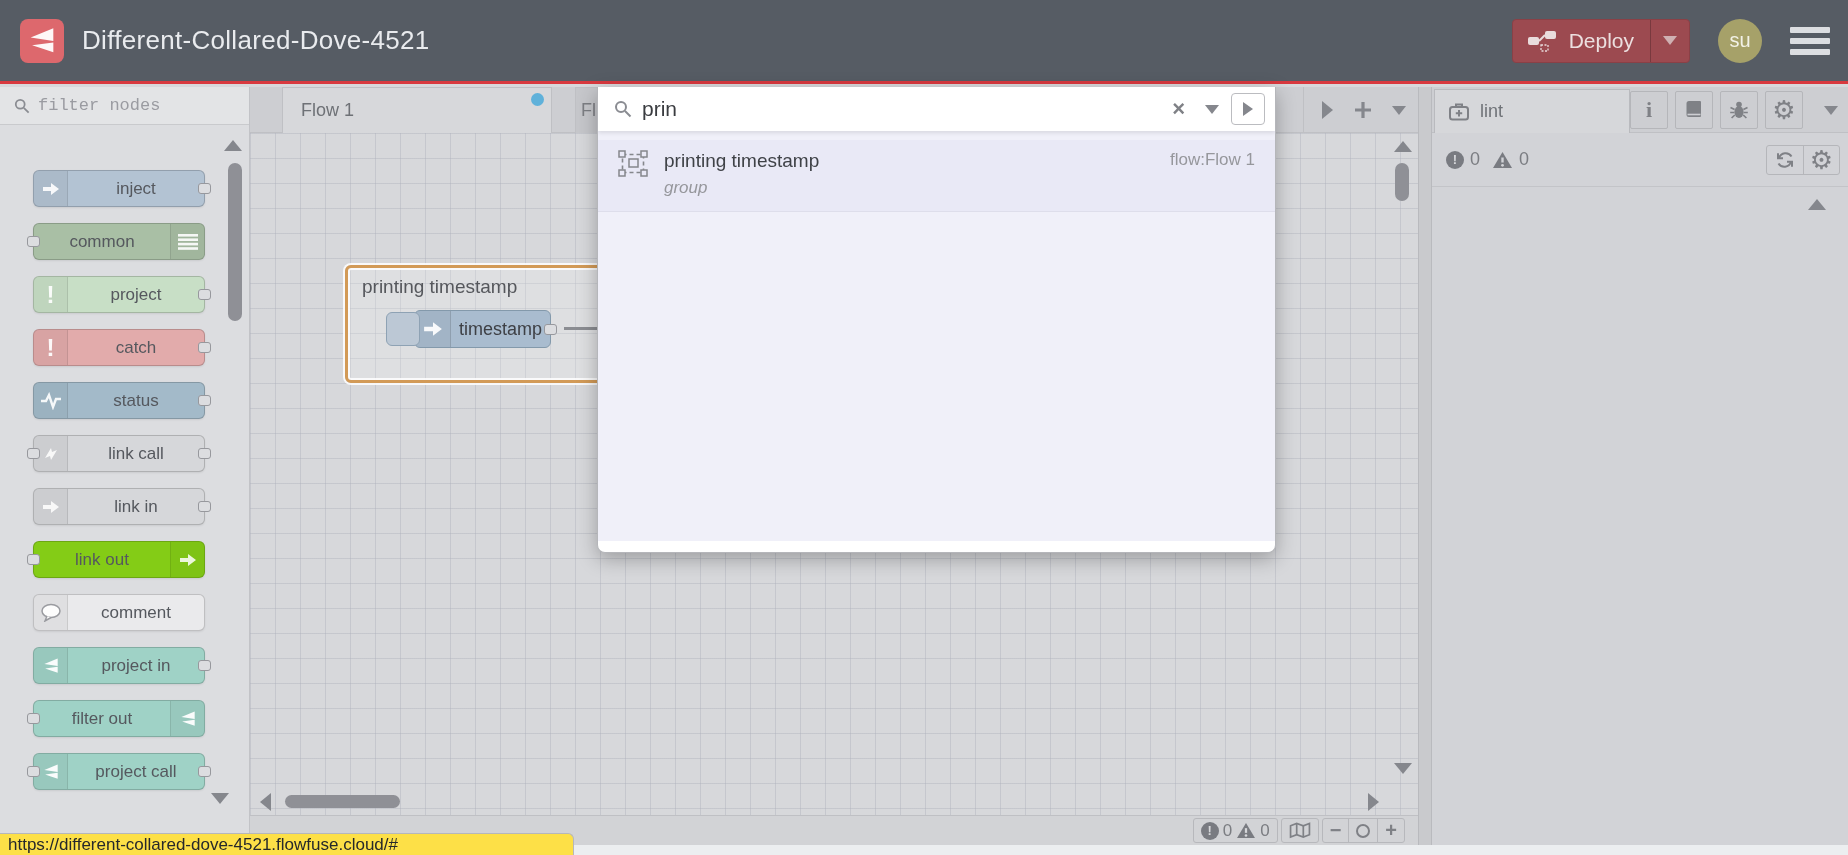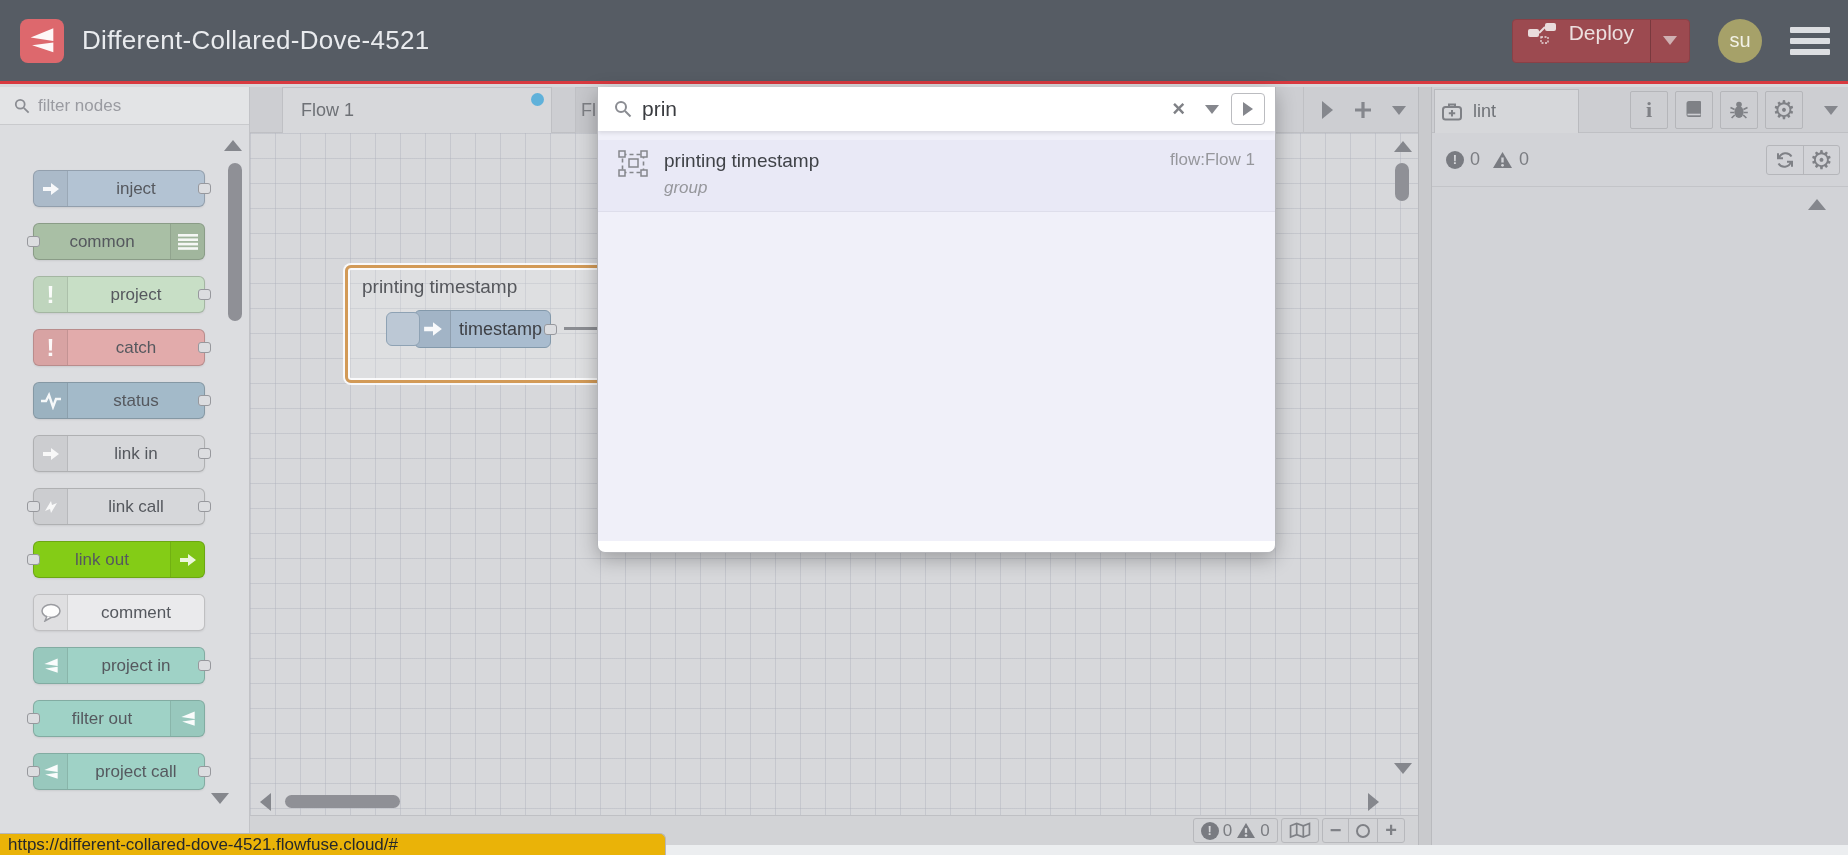--- a/index.html
+++ b/index.html
@@ -9,36 +9,36 @@
 
   
   .header { position:absolute; left:0; top:0; width:1848px; height:84px;
             background:#565c64; border-bottom:3px solid #d8393f;
             display:flex; align-items:center; }
   .logo { width:44px; height:44px; margin-left:20px; border-radius:8px; background:#dd686d;
           display:flex; align-items:center; justify-content:center; }
   .app-title { margin-left:18px; font-size:26px; color:#e9ebee; letter-spacing:.3px; }
   .header-right { margin-left:auto; display:flex; align-items:center; gap:28px; margin-right:18px; }
   .deploy-btn { height:44px; background:#9c4a50; border:1px solid #8a4046; border-radius:4px;
-                display:flex; align-items:flex-start; color:#ecdfdf; font-size:21px; cursor:pointer; }
+                display:flex; align-items:center; color:#ecdfdf; font-size:21px; cursor:pointer; }
   .deploy-main { display:flex; align-items:center; gap:12px; padding:0 16px 0 14px; }
   .deploy-caret { padding:0 12px; height:100%; display:flex; align-items:center;
                   border-left:1px solid rgba(0,0,0,.22); }
   .avatar { width:44px; height:44px; border-radius:50%; background:#a6a169; color:#f2f1e6;
             font-size:20px; display:flex; align-items:center; justify-content:center; }
   .hamburger { width:40px; display:flex; flex-direction:column; gap:5px; cursor:pointer; }
   .hamburger div { height:6px; background:#dcdee1; border-radius:1px; }
 
   
   .palette { position:absolute; left:0; top:87px; width:250px; height:758px;
              background:#dcdde0; border-right:1px solid #c2c3c7; }
   .filter-row { height:38px; background:#e3e4e6; border-bottom:1px solid #c9cacd;
                 display:flex; align-items:center; padding-left:14px; gap:8px; }
   .filter-input { border:none; outline:none; background:transparent; font-size:17px;
-                  color:#b91c1c; width:170px; font-family:Liberation Sans, sans-serif; }
+                  color:#b91c1c; width:170px; font-family:Liberation Mono, monospace; }
   .filter-input::placeholder { color:#9a9ba1; }
   .category-bar { height:40px; background:#d4d5d9; border-bottom:1px solid #c6c7ca;
                   display:flex; align-items:center; padding-left:18px; gap:14px; }
   .category-label { font-size:19px; font-weight:bold; color:#46494e; }
   .node-list { padding-top:45px; }
   .pnode { position:relative; width:172px; height:37px; margin:0 30px 16px 33px;
            border:1px solid rgba(0,0,0,.18); border-radius:6px;
            display:flex; box-shadow:0 1px 2px rgba(0,0,0,.08); cursor:grab; }
   .pnode .nicon { width:34px; display:flex; align-items:center; justify-content:center;
                   background:rgba(0,0,0,.045); }
@@ -101,23 +101,23 @@
   .fbox .cell + .cell { border-left:1px solid #b7b8bc; }
   .errico { display:inline-flex; width:18px; height:18px; border-radius:50%; background:#797b81;
             color:#d6d7da; font-weight:bold; font-size:13px; align-items:center; justify-content:center; }
 
   
   .splitter { position:absolute; left:1418px; top:87px; width:14px; height:758px;
               background:#c9cacd; border-left:1px solid #b9babe; border-right:1px solid #b9babe; }
   .sidebar { position:absolute; left:1432px; top:87px; width:416px; height:758px; background:#d2d3d7; }
   .sb-tabbar { position:absolute; left:0; top:0; width:100%; height:46px; background:#cdced2;
                border-bottom:1px solid #bfc0c4; }
-  .sb-tab { position:absolute; left:2px; top:2px; width:145px; height:44px; background:#d6d7da;
+  .sb-tab { position:absolute; left:2px; top:2px; width:196px; height:44px; background:#d6d7da;
             border:1px solid #b9babe; border-bottom:none; display:flex; align-items:center;
-            gap:10px; padding-left:6px; font-size:18px; color:#6f7277; }
+            gap:10px; padding-left:13px; font-size:18px; color:#6f7277; }
   .sb-btn { position:absolute; top:4px; width:38px; height:38px; border:1px solid #b5b6ba;
             border-radius:2px; display:flex; align-items:center; justify-content:center; cursor:pointer; }
   .sb-subbar { position:absolute; left:0; top:46px; width:100%; height:54px;
                border-bottom:1px solid #c3c4c8; display:flex; align-items:center;
                padding:0 8px 0 14px; color:#7b7d82; font-size:18px; }
   .sb-tools { margin-left:auto; display:flex; border:1px solid #b5b6ba; border-radius:3px; height:30px; }
   .sb-tools .cell { width:36px; display:flex; align-items:center; justify-content:center; cursor:pointer; }
   .sb-tools .cell + .cell { border-left:1px solid #b5b6ba; }
   .gearchar { font-family:"DejaVu Sans",sans-serif; font-size:26px; color:#7f8186; line-height:1; }
 
@@ -136,22 +136,22 @@
                display:flex; align-items:center; justify-content:center; cursor:pointer; position:relative; }
   .search-list { height:410px; background:#f0f0f9; padding-top:9px; }
   .result-row { height:72px; background:#e9e9f6; border-bottom:1px solid #dedeeb;
                 display:flex; padding:10px 20px 0 20px; cursor:pointer; }
   .result-text { margin-left:16px; }
   .result-title { font-size:19px; color:#3f4247; }
   .result-sub { font-size:17px; color:#96979c; font-style:italic; margin-top:6px; }
   .result-loc { margin-left:auto; font-size:17px; color:#96979c; }
 
   
-  .url-tip { position:absolute; left:0; top:833px; width:666px; height:22px; z-index:100;
-             background:#eab308; border:1px solid #b6b7ba; border-left:none; border-bottom:none;
+  .url-tip { position:absolute; left:0; top:833px; width:574px; height:22px; z-index:100;
+             background:#fde047; border:1px solid #b6b7ba; border-left:none; border-bottom:none;
              border-radius:0 6px 0 0; font-size:17px; color:#26282b; padding:1px 10px 0 8px;
              white-space:nowrap; overflow:hidden; }
   svg { display:block; }
 </style>
 </head>
 <body>
 
 <div class="app">
 
   <div class="header">
@@ -252,35 +252,35 @@
             <polyline points="1,9 6,9 9,3 13,15 16,7 21,7" fill="none" stroke="#fff" stroke-width="2.4" opacity=".9"></polyline>
             </svg>
         </span>
         <span class="nlabel">status</span>
         <span class="port r"></span>
       </div>
 
       <div class="pnode icon-left" style="background-color: rgb(214, 215, 218);">
         <span class="nicon">
           <svg width="18" height="18" viewBox="0 0 18 18">
-              <path d="M1 7h8V3l8 6-8 6v-4H1z" fill="#fff" opacity=".85"></path>
-            </svg>
-        </span>
-        <span class="nlabel">link in</span>
-        <span class="port r"></span>
-      </div>
-
-      <div class="pnode icon-left" style="background-color: rgb(214, 215, 218);">
-        <span class="nicon">
-          <svg width="18" height="18" viewBox="0 0 18 18">
               <path d="M3 13 L9 3 l1 4 5-2-6 10-1-4z" fill="#fff" opacity=".85"></path>
             </svg>
         </span>
         <span class="nlabel">link call</span>
         <span class="port l"></span>
+        <span class="port r"></span>
+      </div>
+
+      <div class="pnode icon-left" style="background-color: rgb(214, 215, 218);">
+        <span class="nicon">
+          <svg width="18" height="18" viewBox="0 0 18 18">
+              <path d="M1 7h8V3l8 6-8 6v-4H1z" fill="#fff" opacity=".85"></path>
+            </svg>
+        </span>
+        <span class="nlabel">link in</span>
         <span class="port r"></span>
       </div>
 
       <div class="pnode icon-right" style="background-color: #84cc16;">
         <span class="nicon">
           <svg width="18" height="18" viewBox="0 0 18 18">
               <path d="M1 7h8V3l8 6-8 6v-4H1z" fill="#fff" opacity=".85"></path>
             </svg>
         </span>
         <span class="nlabel">link out</span>

